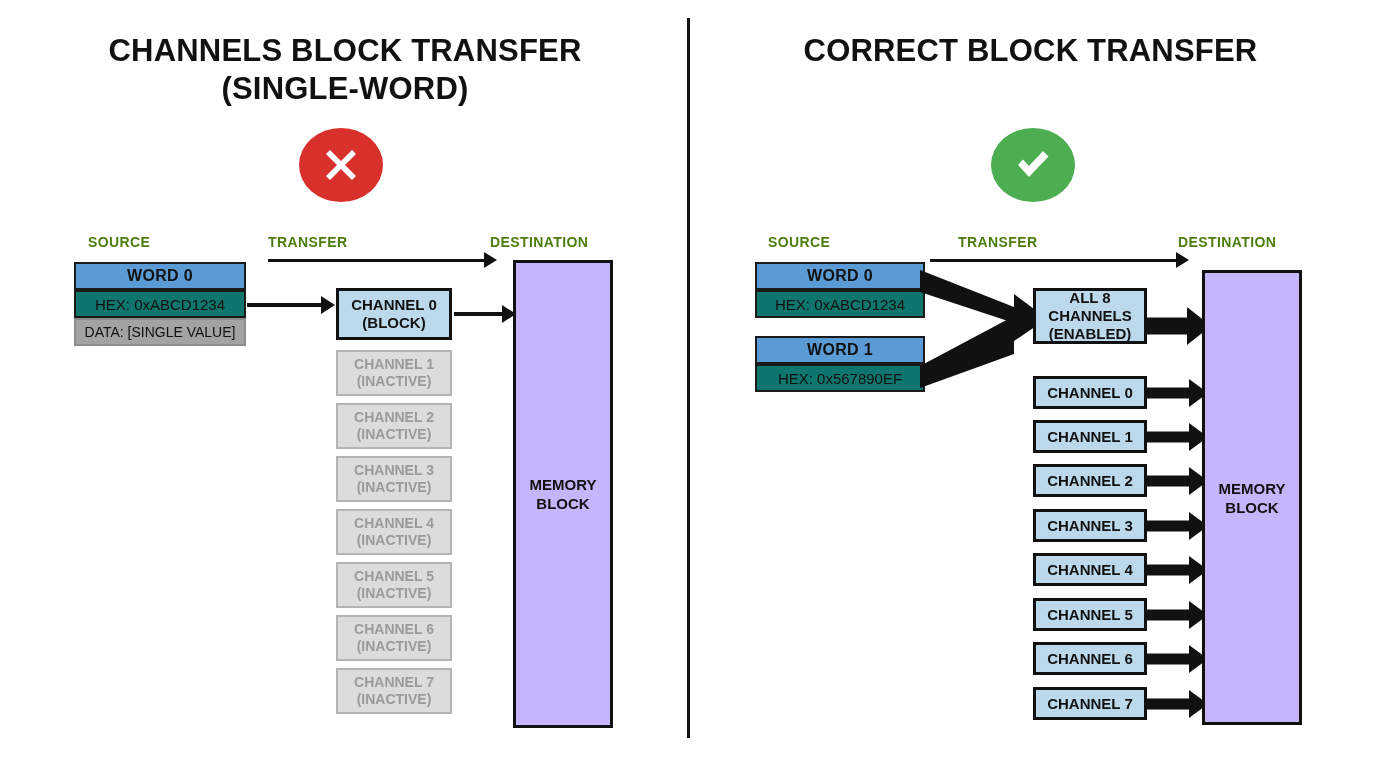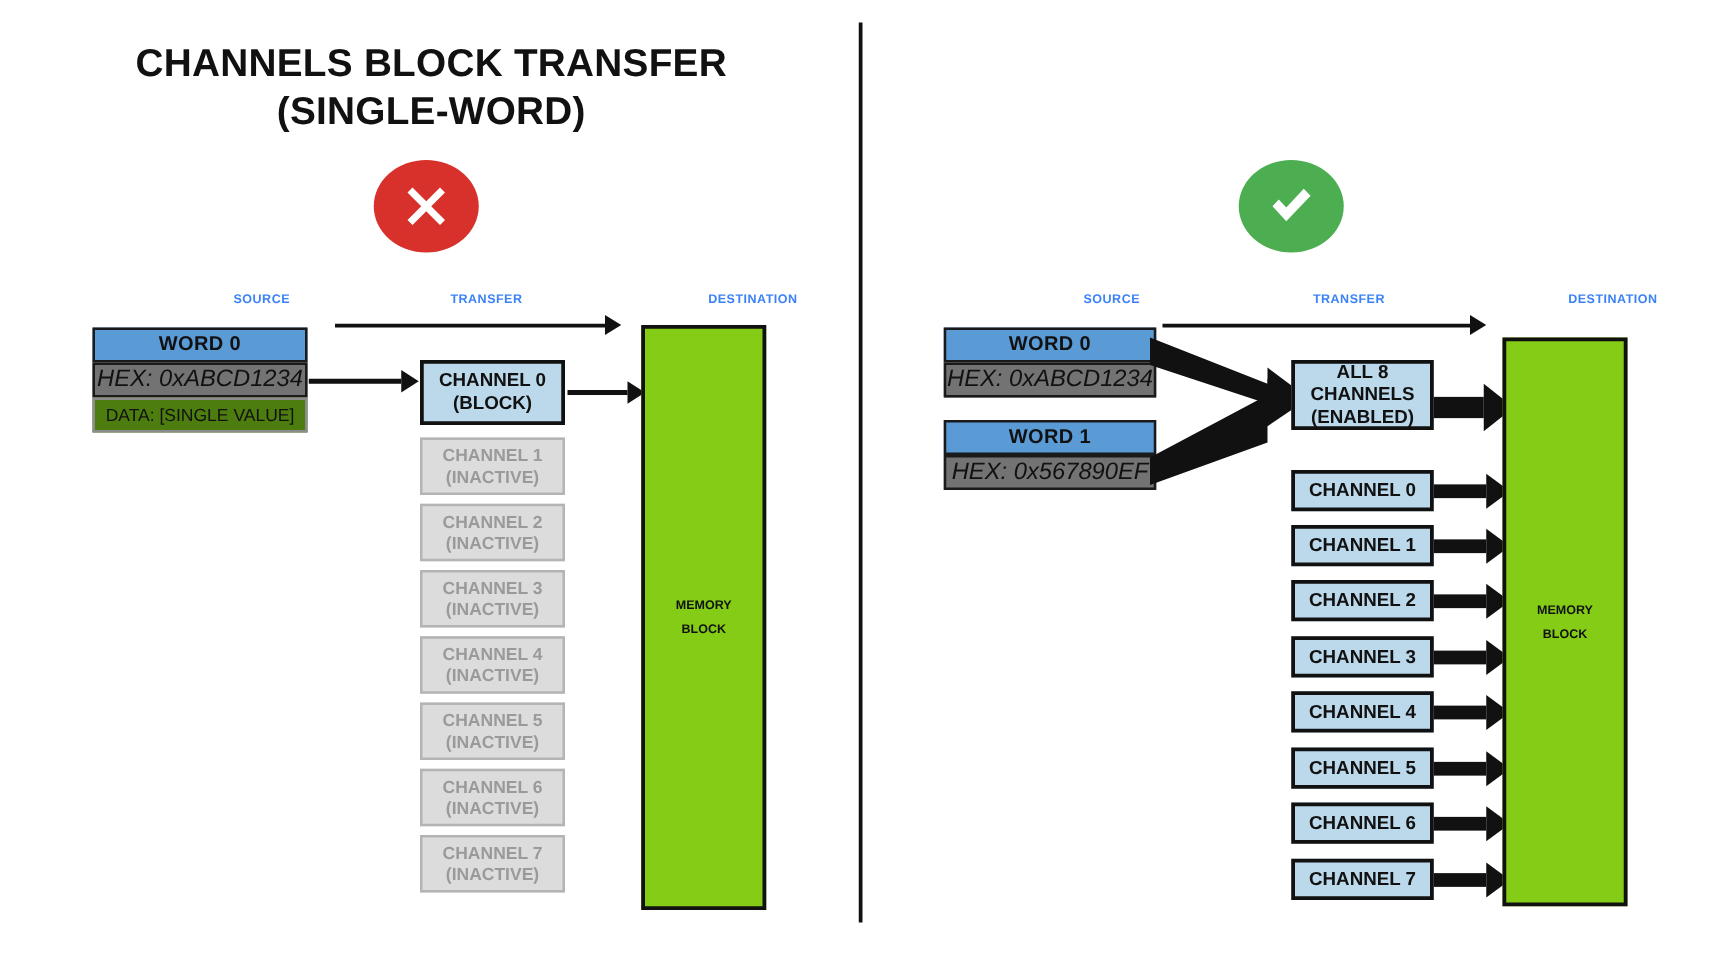--- a/index.html
+++ b/index.html
@@ -30,57 +30,57 @@
   .badge{
     position:absolute;width:84px;height:74px;border-radius:50%;
     display:flex;align-items:center;justify-content:center;
   }
   #badge-left{left:299px;top:128px;background:#d8312c;}
   #badge-right{left:991px;top:128px;background:#4cae50;}
   .badge svg{display:block;}
 
   
   .col-head{
-    position:absolute;text-align:right;font-weight:bold;
-    font-size:10px;letter-spacing:.4px;color:#3b82f6;
+    position:absolute;text-align:left;font-weight:bold;
+    font-size:14px;letter-spacing:.4px;color:#4d7c0f;
   }
 
   
   .rule{position:absolute;height:3px;background:#111;}
   .rule-head{
     position:absolute;width:0;height:0;
     border-top:8px solid transparent;border-bottom:8px solid transparent;
     border-left:13px solid #111;
   }
 
   
   .box{
     position:absolute;box-sizing:border-box;
     display:flex;align-items:center;justify-content:center;
     text-align:left;font-weight:bold;color:#111;
     border:2px solid #1a1a1a;
   }
   .word-hdr{background:#5b9bd5;font-size:16px;letter-spacing:.3px;}
-  .word-hex{background:#737373;font-size:19px;font-weight:normal;font-style:italic;}
-  .word-data{background:#4d7c0f;font-size:14px;font-weight:normal;border-color:#8c8c8c;}
+  .word-hex{background:#0f766e;font-size:15px;font-weight:normal;}
+  .word-data{background:#a3a3a3;font-size:14px;font-weight:normal;border-color:#8c8c8c;}
 
   .chan-active{
     background:#bcd9ec;font-size:15px;line-height:18px;
     border:3px solid #111;
   }
   .chan-inactive{
     background:#dcdcdc;color:#9a9a9a;font-size:14px;line-height:17px;
     border:2px solid #b4b4b4;
   }
   .chan-on{
     background:#bcd9ec;color:#111;font-size:15px;line-height:18px;
     border:3px solid #111;
   }
   .mem{
-    background:#84cc16;border:3px solid #111;font-size:10px;line-height:19px;
+    background:#c4b5fd;border:3px solid #111;font-size:15px;line-height:19px;
   }
 
   .twoline{display:flex;flex-direction:column;}
 
   
   .arrow{position:absolute;}
   .arrow .shaft{position:absolute;left:0;top:50%;transform:translateY(-50%);height:4px;background:#111;}
   .arrow .head{
     position:absolute;top:50%;transform:translateY(-50%);
     width:0;height:0;border-top:9px solid transparent;
@@ -171,20 +171,21 @@
     <div class="shaft" style="width:48px;"></div>
       <div class="head" style="left:48px;"></div>
   </div>
 
   <div class="box mem twoline" style="left:513px;top:260px;width:100px;height:468px;">
     <span>MEMORY</span>
     <span>BLOCK</span>
   </div>
 
   <div class="panel-title" id="title-right">
+    <span>CORRECT BLOCK TRANSFER</span>
   </div>
 
   <div class="badge" id="badge-right">
     <svg width="48" height="48" viewBox="0 0 48 48">
       <path d="M9 24 L14 18.5 L20 25 L34 10 L39.5 15.5 L20 36 Z" fill="#ffffff"></path>
     </svg>
   </div>
 
   <div class="col-head" style="left:768px;top:234px;width:144px;">SOURCE</div>
   <div class="col-head" style="left:958px;top:234px;width:150px;">TRANSFER</div>

